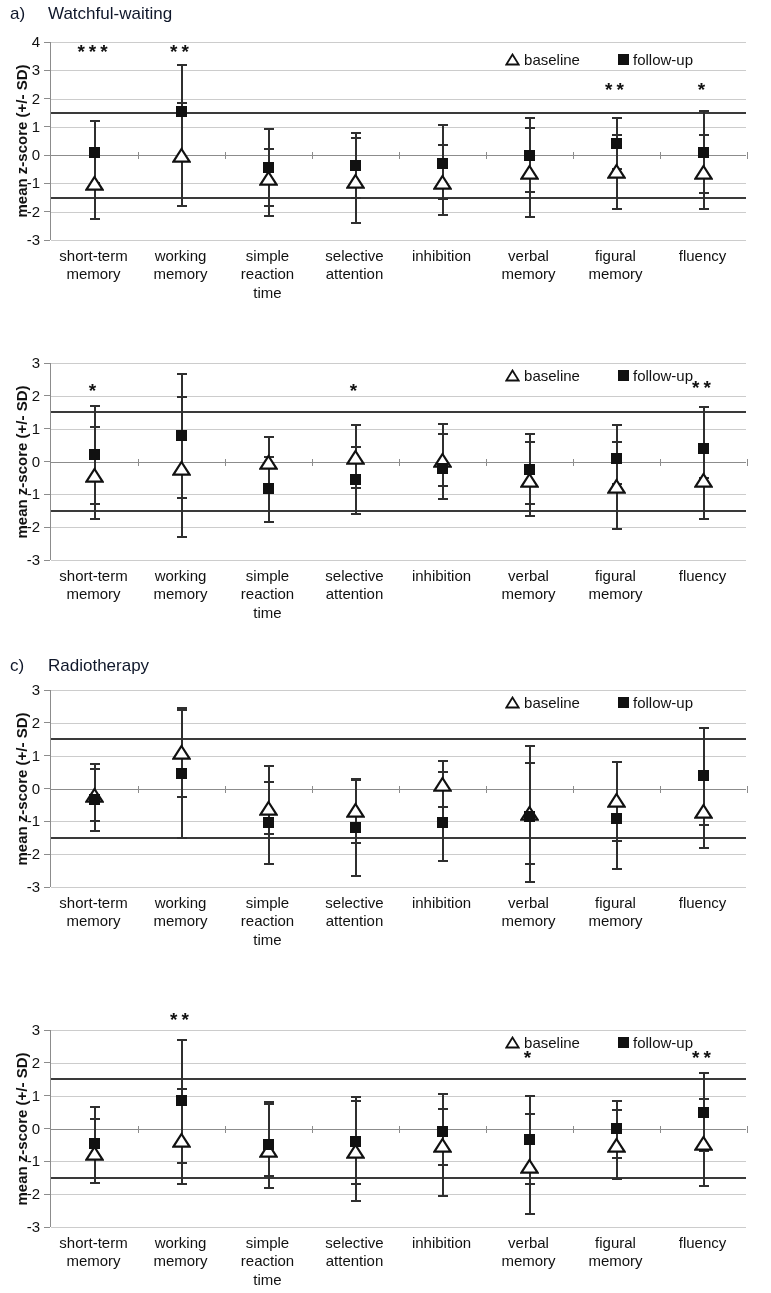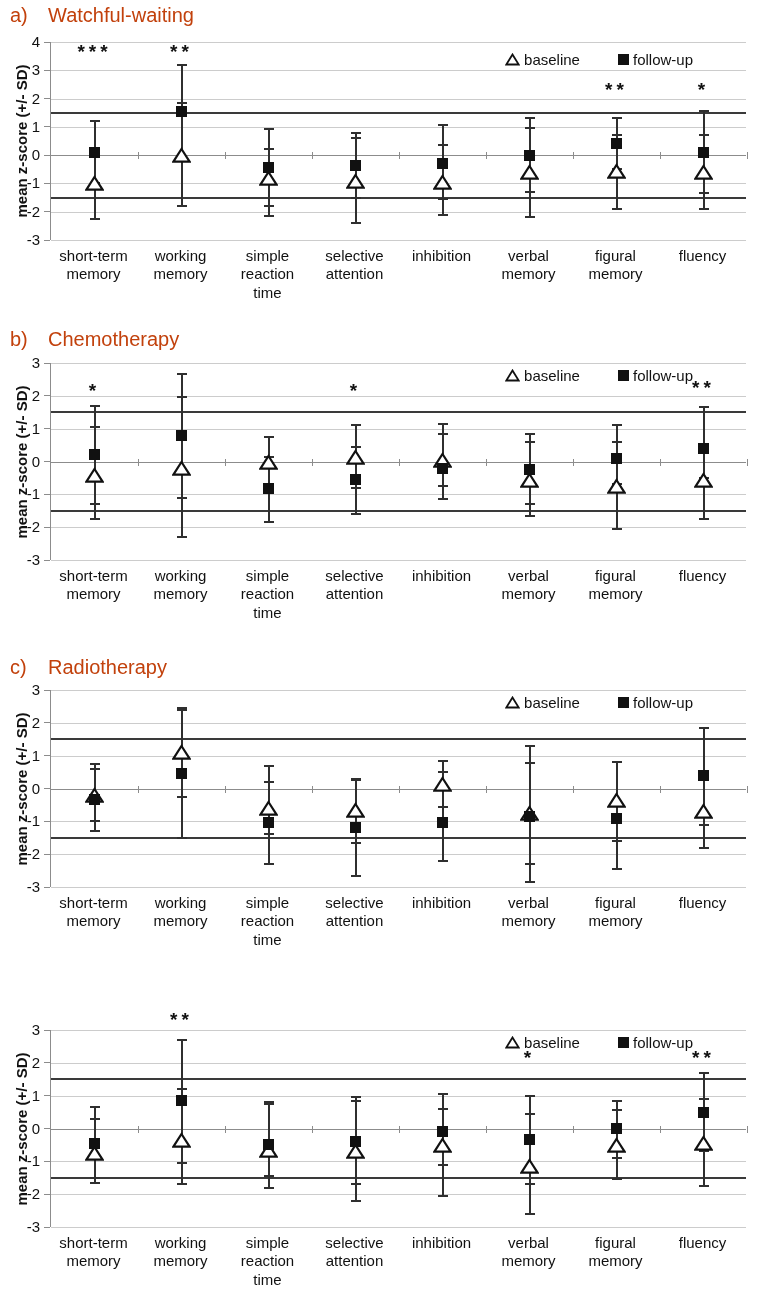--- a/index.html
+++ b/index.html
@@ -1,19 +1,19 @@
 <!DOCTYPE html>
 <html><head>
 <meta charset="utf-8">
 <style>
   html,body{margin:0;padding:0;background:#ffffff;}
   .figure{position:relative;width:771px;height:1293px;background:#ffffff;
           font-family:"Liberation Sans", sans-serif;color:#111111;overflow:hidden;}
   .panel{position:relative;width:771px;}
-  .ptitle{position:absolute;left:10px;font-size:20px;color:#c2410c;white-space:nowrap;}
+  .ptitle{position:absolute;left:10px;font-size:17px;color:#0f172a;white-space:nowrap;}
   .plabel{display:inline-block;width:38px;}
   .plot{position:absolute;box-sizing:border-box;border-left:1px solid #8c8c8c;}
   .grid{position:absolute;left:0;width:100%;height:1px;background:#cccccc;}
   .zero{background:#8c8c8c;}
   .ref{position:absolute;left:0;width:100%;height:2px;background:#3a3a3a;}
   .ytick{position:absolute;left:-7px;width:6px;height:1px;background:#8c8c8c;}
   .yticklabel{position:absolute;left:-47px;width:36px;text-align:right;font-size:15px;
               height:18px;line-height:18px;color:#111111;}
   .xtick{position:absolute;width:1px;height:7px;background:#8c8c8c;}
   .ebar{position:absolute;width:2px;background:#2f2f2f;}
@@ -186,21 +186,20 @@
         <div class="xcat" style="left: 348px;">inhibition</div>
         <div class="xcat" style="left: 435px;">verbal
 memory</div>
         <div class="xcat" style="left: 522px;">figural
 memory</div>
         <div class="xcat" style="left: 609px;">fluency</div>
       </div>
   </div>
 
   <div class="panel" style="height: 325px;">
-    <div class="ptitle" style="top: 8px;"><span class="plabel">b)</span><span class="ptext">Chemotherapy</span></div>
     <div class="ylab" style="top: 141.5px;">mean z-score (+/- SD)</div>
     <div class="plot" style="top: 43px; left: 50px; width: 696px; height: 197px;">
       <div class="legend" style="top: 5px;">
         <span class="litem">
             <svg class="ltri" width="15" height="13">
               <polygon points="7.5,1.5 13.7,11.5 1.3,11.5" fill="#ffffff" stroke="#111111" stroke-width="1.8"></polygon>
             </svg>
             <span>baseline</span>
           </span>
         <span class="litem">

